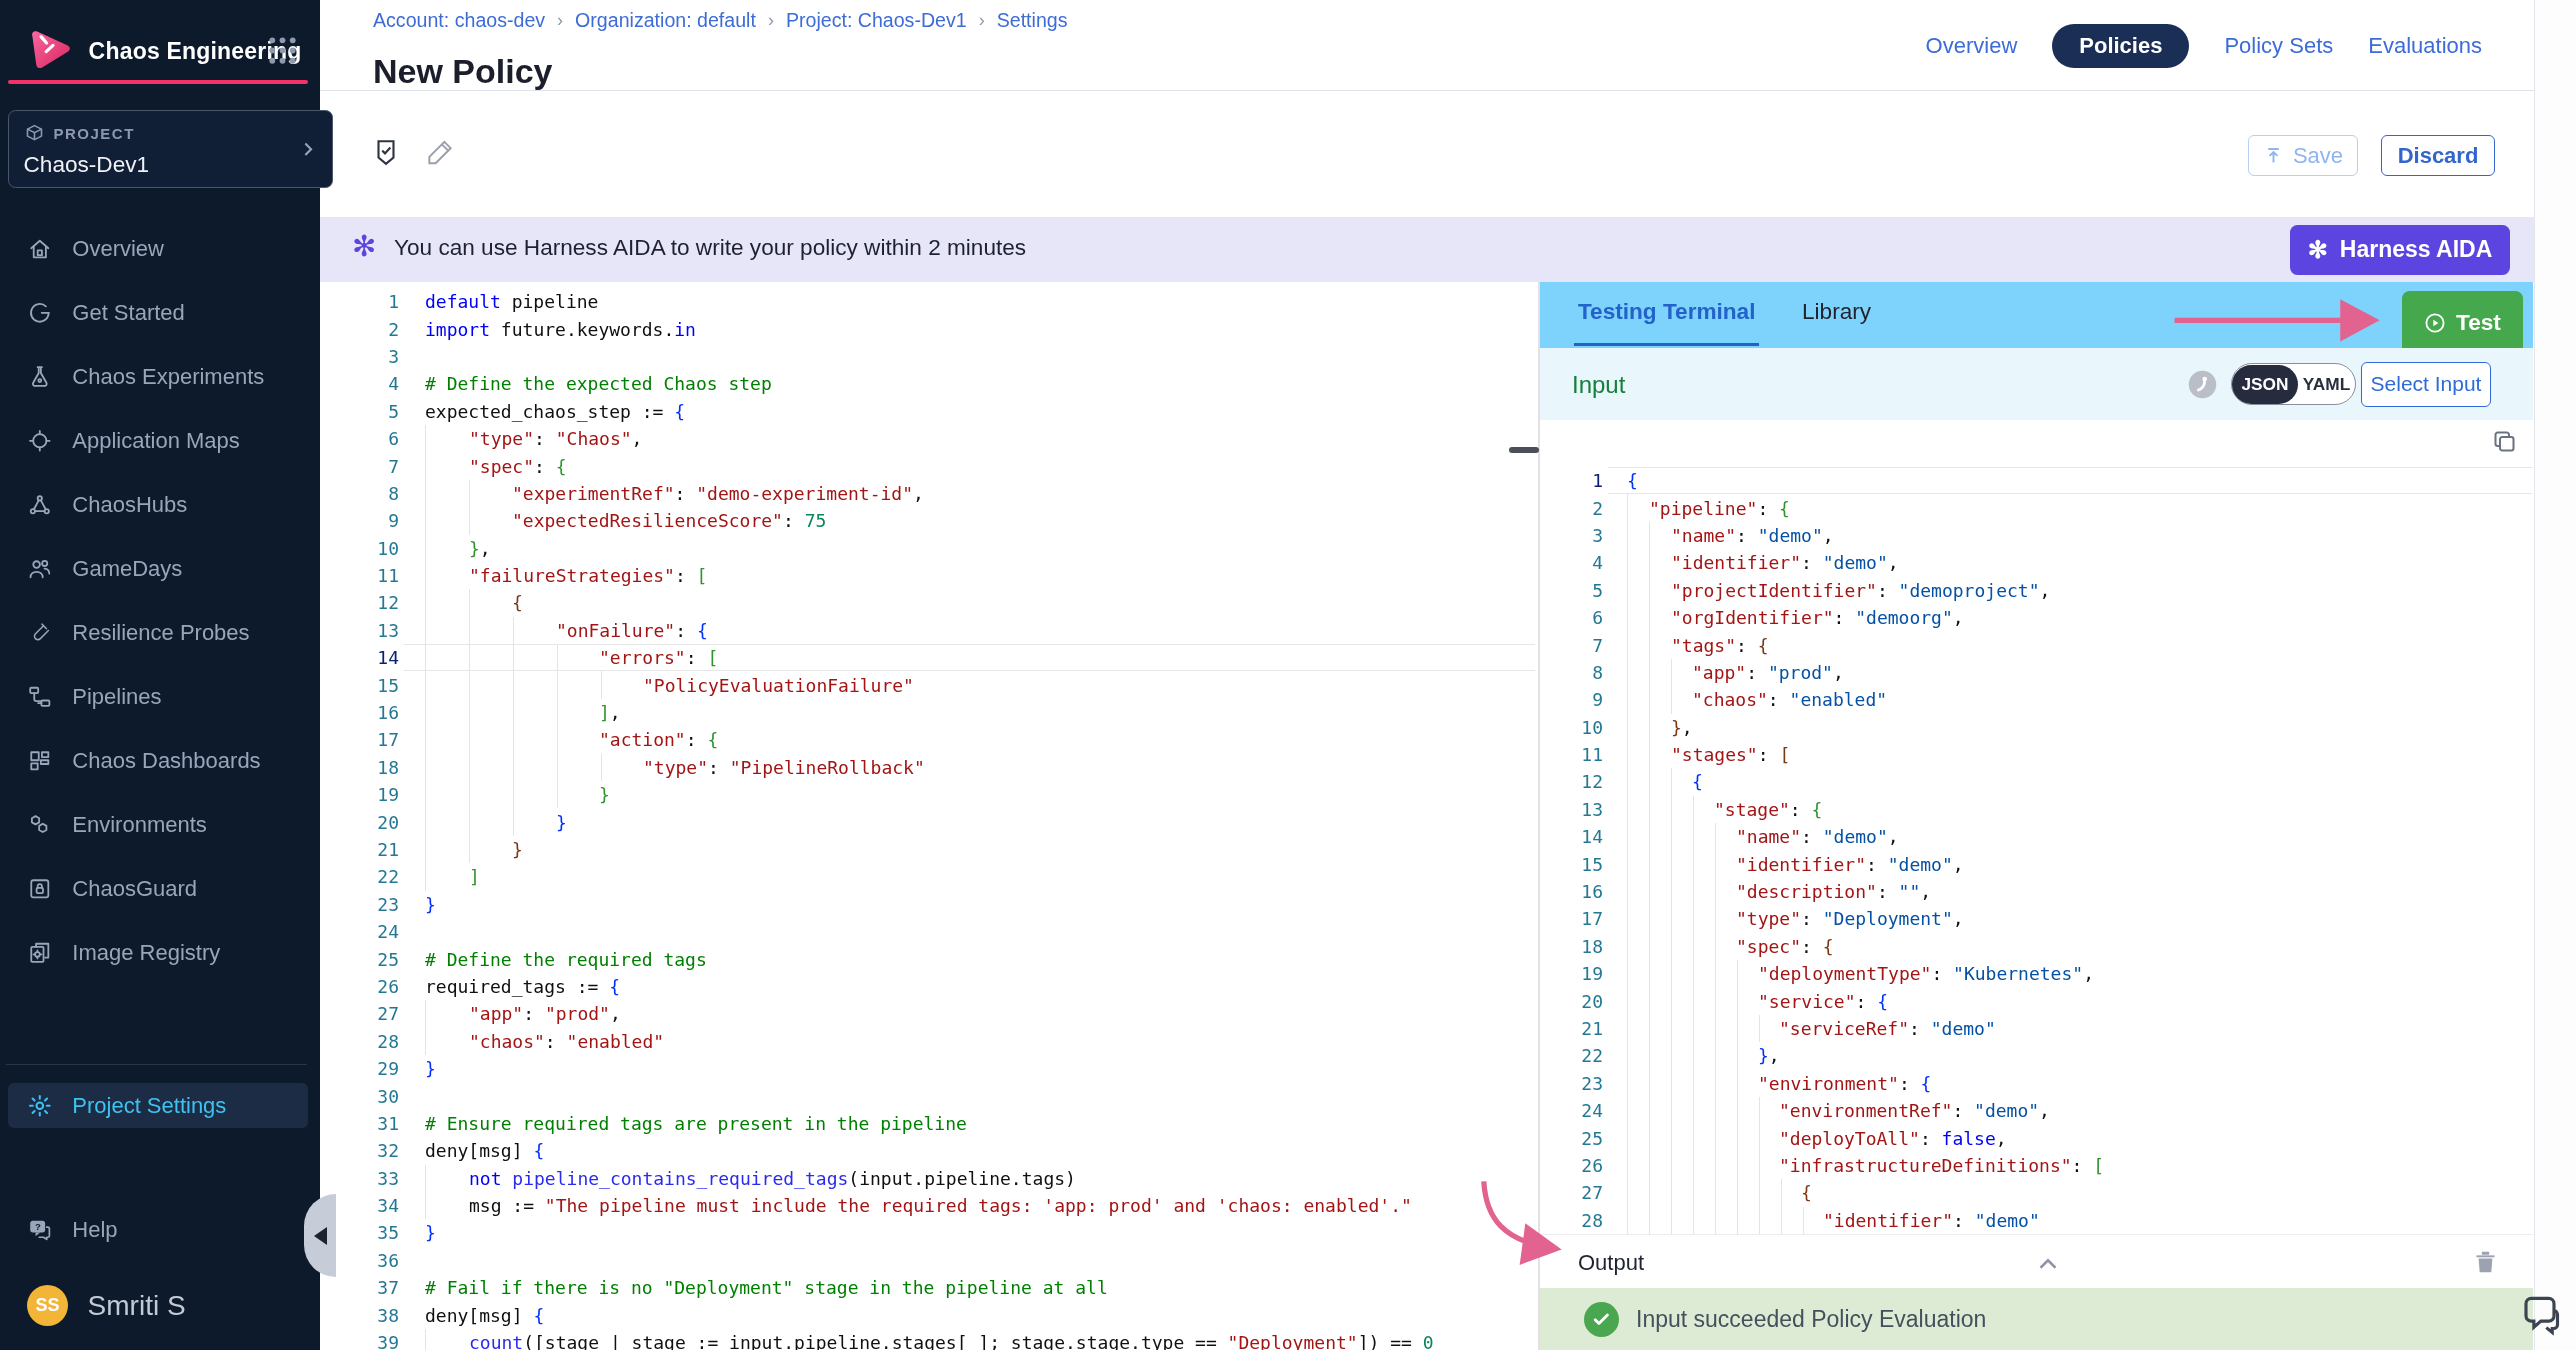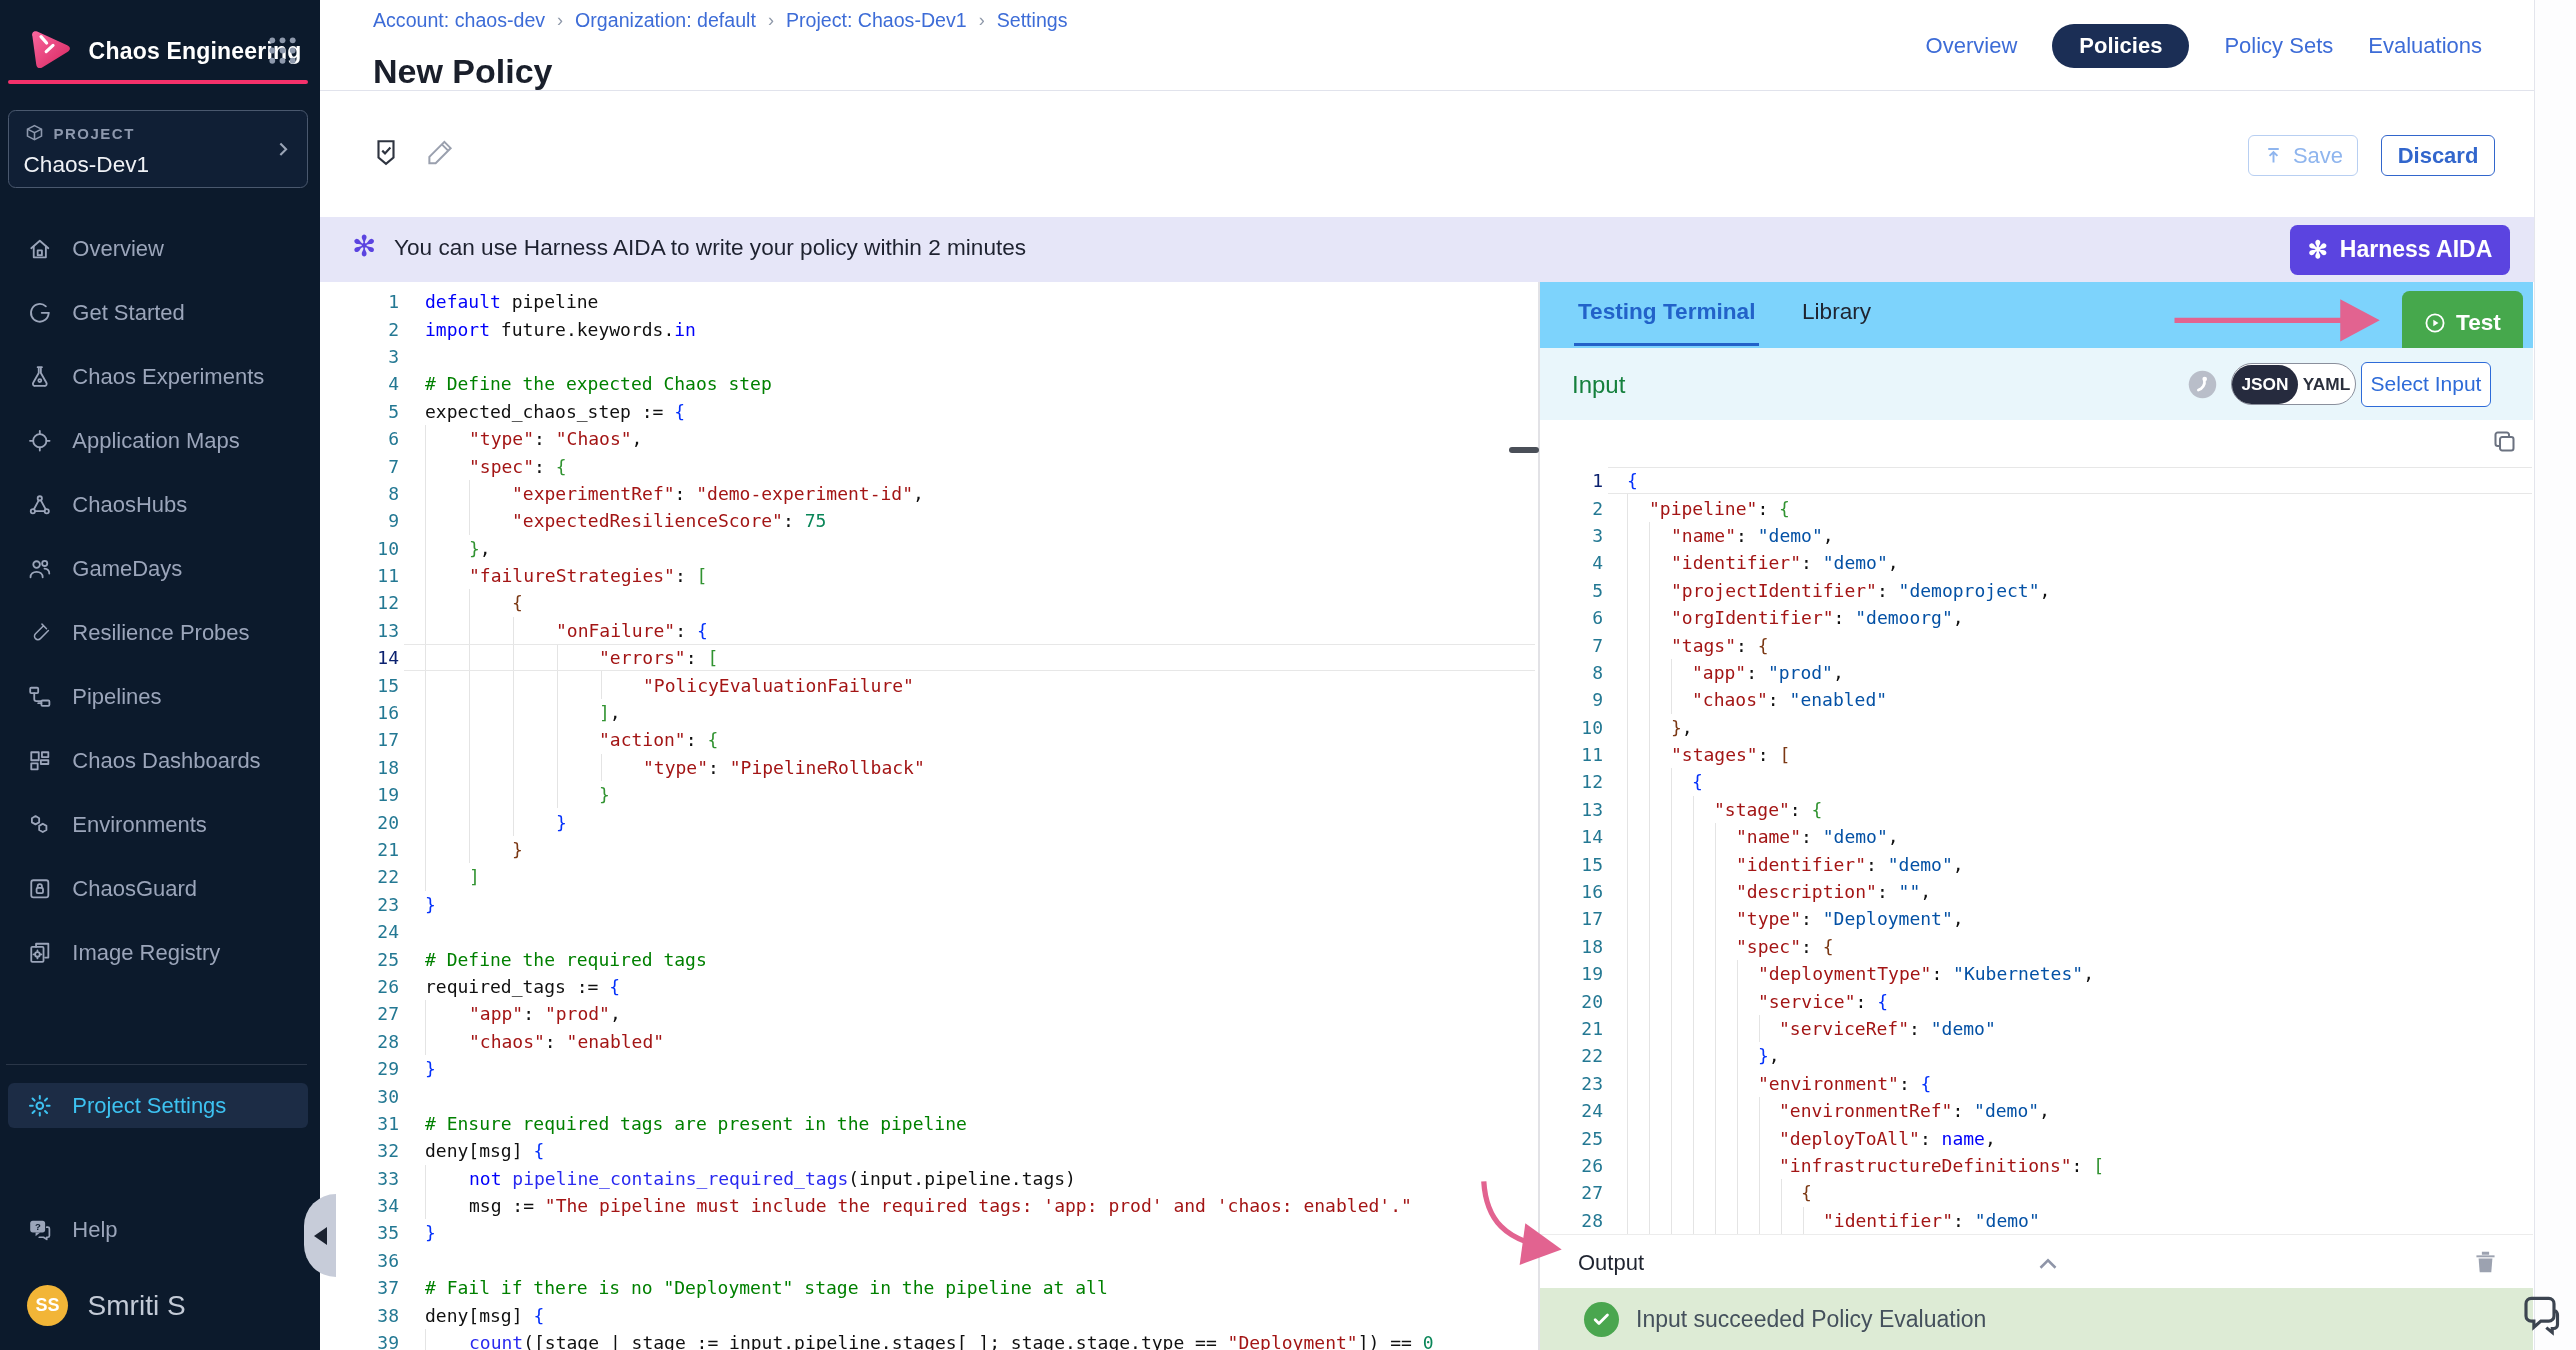--- a/index.html
+++ b/index.html
@@ -6,21 +6,21 @@
   html,body { background:#fff; }
   body { font-family:"Liberation Sans", sans-serif; }
   #app { position:relative; width:2576px; height:1351px; overflow:hidden; background:#fff; }
 
   
   .sidebar { position:absolute; left:0; top:0; width:320px; height:1351px; background:#0C1A2C; z-index:5; }
   .logo-row { position:absolute; left:25.6px; top:27px; display:flex; align-items:center; gap:15px; }
   .app-title { color:#fff; font-size:23px; font-weight:bold; letter-spacing:0.2px; }
   .grid-icon { position:absolute; left:265px; top:33px; color:#8E99AC; }
   .pink-rule { position:absolute; left:7.5px; top:80px; width:300px; height:3.8px; background:#F4316B; border-radius:2.3px; }
-  .project-card { position:absolute; left:7.5px; top:110px; width:300px; height:78px; background:#101F35; border:0.8px solid #4A586E; border-radius:7.5px; padding:12px 15px; }
+  .project-card { position:absolute; left:7.5px; top:110px; width:325px; height:78px; background:#101F35; border:0.8px solid #4A586E; border-radius:7.5px; padding:12px 15px; }
   .project-label-row { display:flex; align-items:center; gap:9px; color:#8D98AD; }
   .project-label { font-size:15px; letter-spacing:1.5px; font-weight:bold; }
   .project-name { color:#F0F2F6; font-size:22.6px; margin-top:7.5px; }
   .project-chev { position:absolute; right:13.6px; top:27px; color:#9AA4B6; }
   .sb-items { position:absolute; left:0; top:226px; width:320px; }
   .sb-item { position:absolute; left:7.5px; width:300px; height:45px; display:flex; align-items:center; gap:19.6px; padding-left:19.6px; color:#9BA5BA; font-size:22px; border-radius:6px; cursor:pointer; }
   .sb-item .icn { width:25.6px; height:25.6px; flex:0 0 25.6px; display:flex; }
   .sb-divider { position:absolute; left:6px; top:1064px; width:301px; height:0.8px; background:#2A3648; }
   .sb-item.settings { top:1083px; position:absolute; background:#1C2C45; color:#3DC2F1; }
   .sb-item.help { top:1207px; position:absolute; }
@@ -481,21 +481,21 @@
           <div class="cl"><span class="ln">15</span><span class="ct"><span class="ind" style="width: 109px; background: repeating-linear-gradient(to right, rgb(228, 228, 228) 0px, rgb(228, 228, 228) 0.8px, transparent 0.8px, transparent 22px);"></span><span class="tok-s">"identifier"</span><span class="tok-p">: </span><span class="tok-v">"demo"</span><span class="tok-p">,</span></span></div>
           <div class="cl"><span class="ln">16</span><span class="ct"><span class="ind" style="width: 109px; background: repeating-linear-gradient(to right, rgb(228, 228, 228) 0px, rgb(228, 228, 228) 0.8px, transparent 0.8px, transparent 22px);"></span><span class="tok-s">"description"</span><span class="tok-p">: </span><span class="tok-v">""</span><span class="tok-p">,</span></span></div>
           <div class="cl"><span class="ln">17</span><span class="ct"><span class="ind" style="width: 109px; background: repeating-linear-gradient(to right, rgb(228, 228, 228) 0px, rgb(228, 228, 228) 0.8px, transparent 0.8px, transparent 22px);"></span><span class="tok-s">"type"</span><span class="tok-p">: </span><span class="tok-v">"Deployment"</span><span class="tok-p">,</span></span></div>
           <div class="cl"><span class="ln">18</span><span class="ct"><span class="ind" style="width: 109px; background: repeating-linear-gradient(to right, rgb(228, 228, 228) 0px, rgb(228, 228, 228) 0.8px, transparent 0.8px, transparent 22px);"></span><span class="tok-s">"spec"</span><span class="tok-p">: </span><span class="tok-b3">{</span></span></div>
           <div class="cl"><span class="ln">19</span><span class="ct"><span class="ind" style="width: 131px; background: repeating-linear-gradient(to right, rgb(228, 228, 228) 0px, rgb(228, 228, 228) 0.8px, transparent 0.8px, transparent 22px);"></span><span class="tok-s">"deploymentType"</span><span class="tok-p">: </span><span class="tok-v">"Kubernetes"</span><span class="tok-p">,</span></span></div>
           <div class="cl"><span class="ln">20</span><span class="ct"><span class="ind" style="width: 131px; background: repeating-linear-gradient(to right, rgb(228, 228, 228) 0px, rgb(228, 228, 228) 0.8px, transparent 0.8px, transparent 22px);"></span><span class="tok-s">"service"</span><span class="tok-p">: </span><span class="tok-b1">{</span></span></div>
           <div class="cl"><span class="ln">21</span><span class="ct"><span class="ind" style="width: 152px; background: repeating-linear-gradient(to right, rgb(228, 228, 228) 0px, rgb(228, 228, 228) 0.8px, transparent 0.8px, transparent 22px);"></span><span class="tok-s">"serviceRef"</span><span class="tok-p">: </span><span class="tok-v">"demo"</span></span></div>
           <div class="cl"><span class="ln">22</span><span class="ct"><span class="ind" style="width: 131px; background: repeating-linear-gradient(to right, rgb(228, 228, 228) 0px, rgb(228, 228, 228) 0.8px, transparent 0.8px, transparent 22px);"></span><span class="tok-b1">}</span><span class="tok-p">,</span></span></div>
           <div class="cl"><span class="ln">23</span><span class="ct"><span class="ind" style="width: 131px; background: repeating-linear-gradient(to right, rgb(228, 228, 228) 0px, rgb(228, 228, 228) 0.8px, transparent 0.8px, transparent 22px);"></span><span class="tok-s">"environment"</span><span class="tok-p">: </span><span class="tok-b1">{</span></span></div>
           <div class="cl"><span class="ln">24</span><span class="ct"><span class="ind" style="width: 152px; background: repeating-linear-gradient(to right, rgb(228, 228, 228) 0px, rgb(228, 228, 228) 0.8px, transparent 0.8px, transparent 22px);"></span><span class="tok-s">"environmentRef"</span><span class="tok-p">: </span><span class="tok-v">"demo"</span><span class="tok-p">,</span></span></div>
-          <div class="cl"><span class="ln">25</span><span class="ct"><span class="ind" style="width: 152px; background: repeating-linear-gradient(to right, rgb(228, 228, 228) 0px, rgb(228, 228, 228) 0.8px, transparent 0.8px, transparent 22px);"></span><span class="tok-s">"deployToAll"</span><span class="tok-p">: </span><span class="tok-k">name</span><span class="tok-p">,</span></span></div>
+          <div class="cl"><span class="ln">25</span><span class="ct"><span class="ind" style="width: 152px; background: repeating-linear-gradient(to right, rgb(228, 228, 228) 0px, rgb(228, 228, 228) 0.8px, transparent 0.8px, transparent 22px);"></span><span class="tok-s">"deployToAll"</span><span class="tok-p">: </span><span class="tok-k">false</span><span class="tok-p">,</span></span></div>
           <div class="cl"><span class="ln">26</span><span class="ct"><span class="ind" style="width: 152px; background: repeating-linear-gradient(to right, rgb(228, 228, 228) 0px, rgb(228, 228, 228) 0.8px, transparent 0.8px, transparent 22px);"></span><span class="tok-s">"infrastructureDefinitions"</span><span class="tok-p">: </span><span class="tok-b2">[</span></span></div>
           <div class="cl"><span class="ln">27</span><span class="ct"><span class="ind" style="width: 174px; background: repeating-linear-gradient(to right, rgb(228, 228, 228) 0px, rgb(228, 228, 228) 0.8px, transparent 0.8px, transparent 22px);"></span><span class="tok-b3">{</span></span></div>
           <div class="cl"><span class="ln">28</span><span class="ct"><span class="ind" style="width: 196px; background: repeating-linear-gradient(to right, rgb(228, 228, 228) 0px, rgb(228, 228, 228) 0.8px, transparent 0.8px, transparent 22px);"></span><span class="tok-s">"identifier"</span><span class="tok-p">: </span><span class="tok-v">"demo"</span></span></div>
         </div>
 
       <div class="output-row">
         <span class="output-label">Output</span>
         <span class="chev-up">
           <svg class="li" viewBox="0 0 24 24" fill="none" stroke="currentColor" stroke-width="2">
               <path d="M6 15l6-6 6 6"></path>

